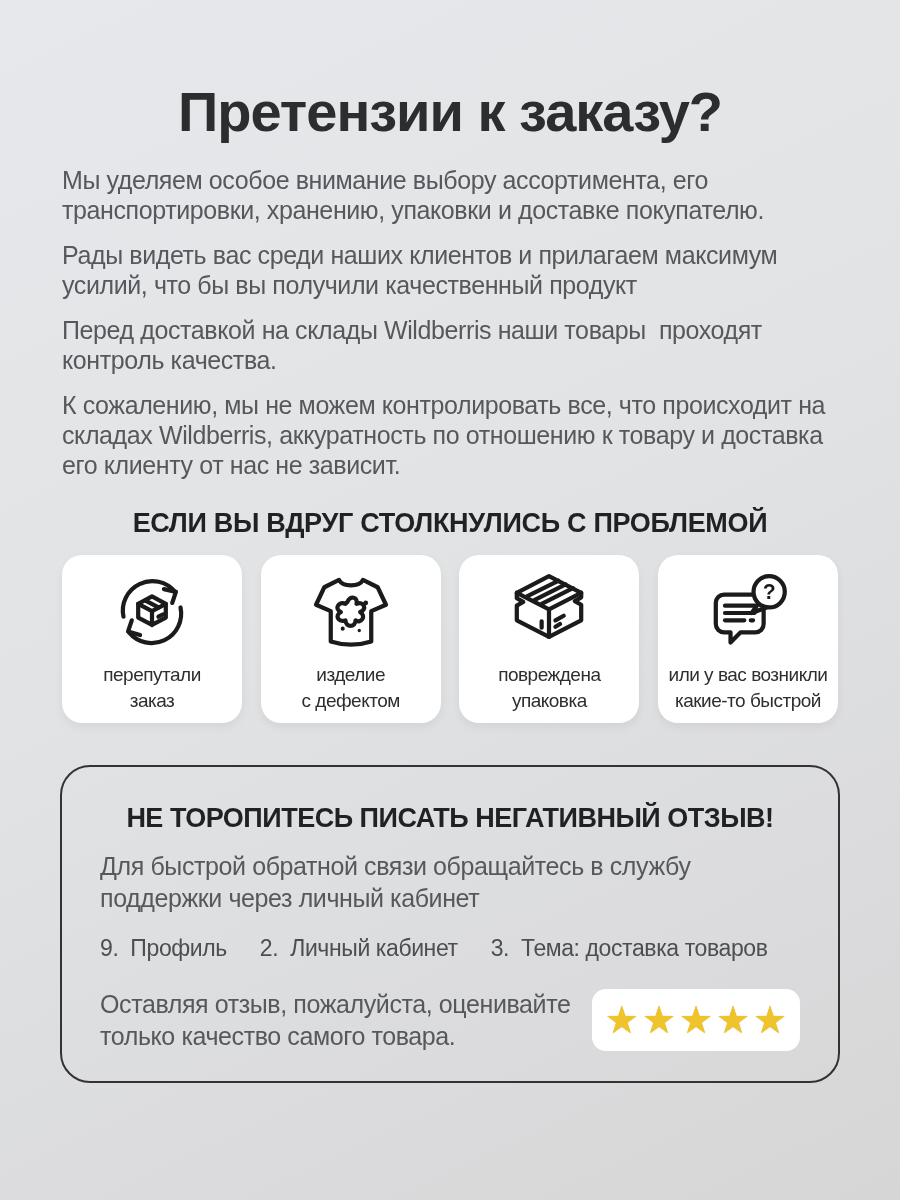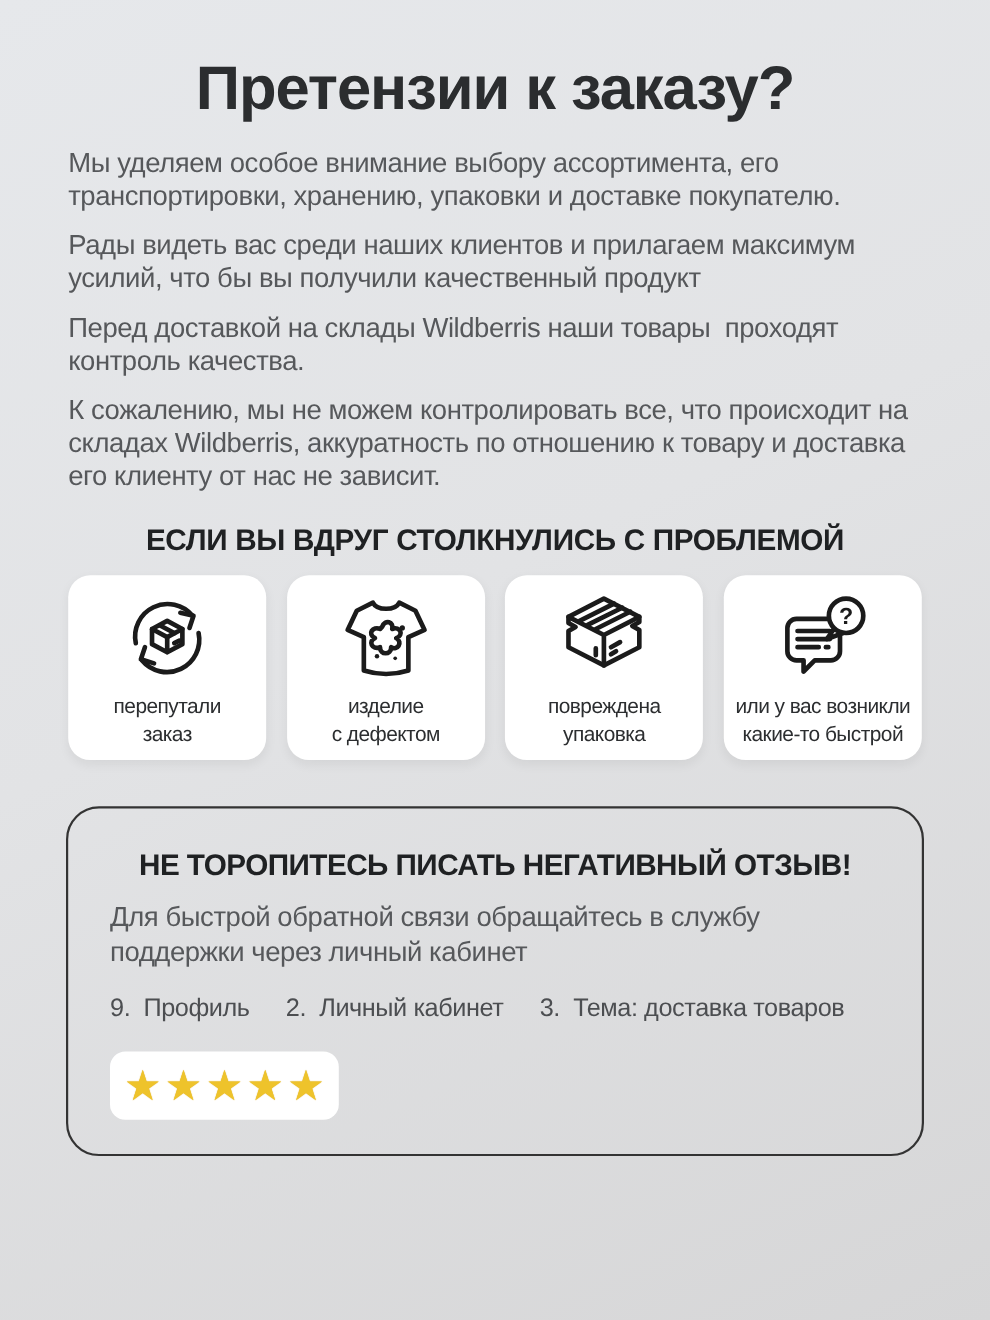--- a/index.html
+++ b/index.html
@@ -2,21 +2,21 @@
 <html><head>
 <meta charset="utf-8">
 <style>
   * { margin:0; padding:0; box-sizing:border-box; }
   html,body { width:900px; height:1200px; overflow:hidden; }
   body {
     font-family:"Liberation Sans","DejaVu Sans",sans-serif;
     background:linear-gradient(155deg,#e6e8eb 0%,#e2e3e5 45%,#d6d6d7 100%);
     color:#2b2d2f;
   }
-  .page { width:900px; height:1128px; padding:48px 62px 0; position:relative; }
+  .page { width:900px; height:1128px; padding:48px 62px 0; position:relative;margin-top:32px; }
 
   .title {
     font-size:56px; line-height:64px; font-weight:700; text-align:center;
     color:#2b2d2f; letter-spacing:-1px;
   }
   .subtitle {
     margin-top:50px; font-size:28px; line-height:34px; font-weight:700;
     text-align:center; color:#1f2123; letter-spacing:-0.2px;
   }
   .intro { margin-top:21px; }
@@ -167,20 +167,21 @@
 
   <div class="review-box">
     <h2>НЕ ТОРОПИТЕСЬ ПИСАТЬ НЕГАТИВНЫЙ ОТЗЫВ!</h2>
     <p class="review-text">Для быстрой обратной связи обращайтесь в службу поддержки через личный кабинет</p>
     <div class="steps">
       <span>9.  Профиль</span>
       <span>2.  Личный кабинет</span>
       <span>3.  Тема: доставка товаров</span>
     </div>
     <div class="note-row">
+      <div class="note">Оставляя отзыв, пожалуйста, оценивайте только качество самого товара.</div>
       <div class="stars-panel">
         <span class="star">★</span>
         <span class="star">★</span>
         <span class="star">★</span>
         <span class="star">★</span>
         <span class="star">★</span>
       </div>
     </div>
   </div>
 

